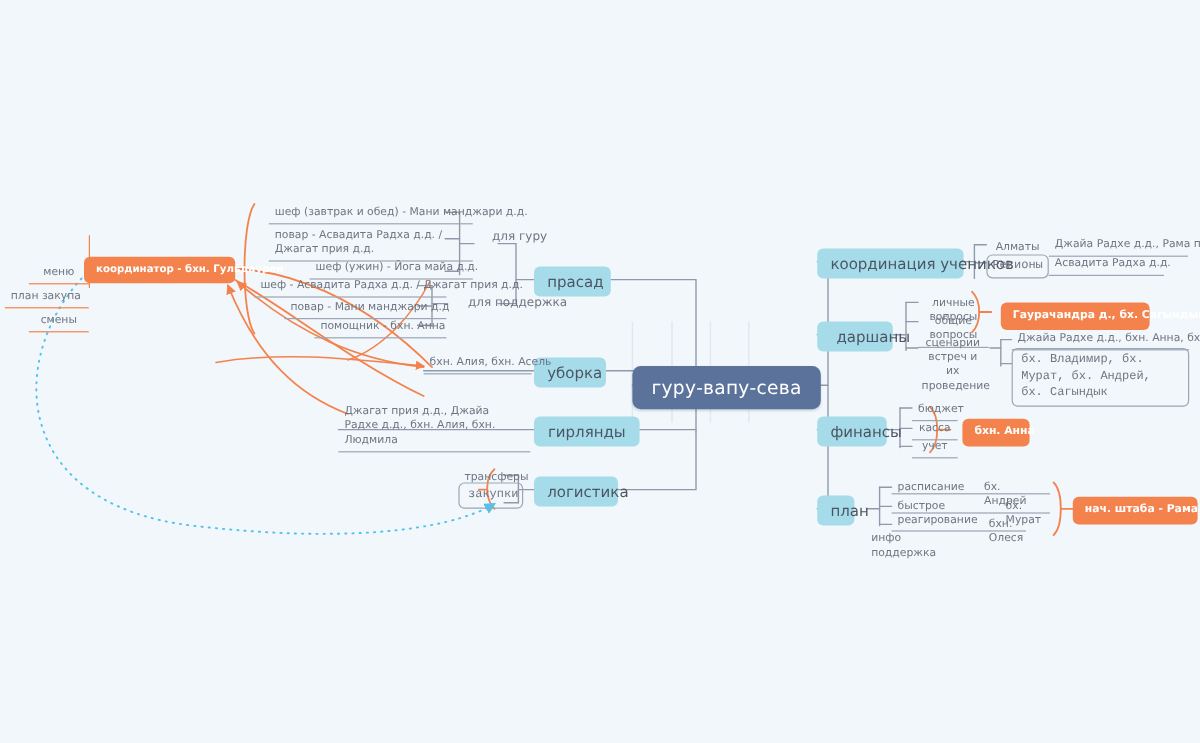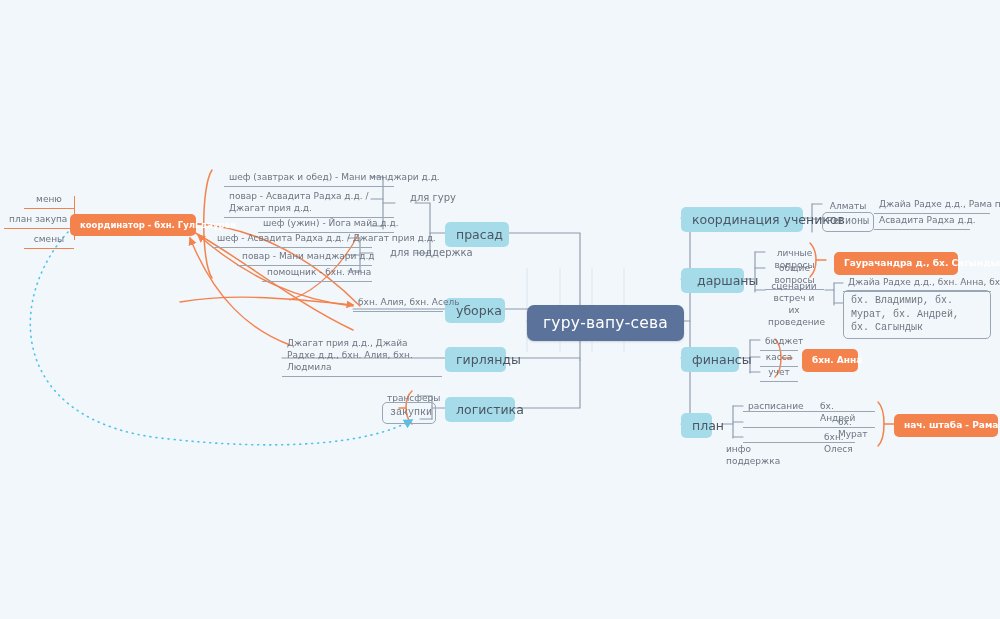--- a/index.html
+++ b/index.html
@@ -35,21 +35,21 @@
   }
 
   
   .leaf{
     font-size:9px;color:#6e7581;padding:2px 5px 3px 5px;
     border-bottom:1.2px solid #9aa6b4;line-height:1.35;
     white-space:normal;
   }
   .leaf.nowrap{white-space:nowrap;}
   .leaf.plain{border-bottom:none;}
-  .leaf.orangeline{border-bottom:1.2px solid #f4824c;}
+  .leaf.orangeline{border-bottom:1.2px solid #f4824c;margin-top:28px;}
   .leaf.c{text-align:center;}
   .leaf.r{text-align:right;}
 
   
   .boxed{
     font-size:10px;color:#6e7581;padding:3px 7px;line-height:1.35;
     border:1.1px solid #9aa6b4;border-radius:5px;background:transparent;
     white-space:normal;
     font-family:Liberation Mono, monospace;
   }
@@ -210,21 +210,21 @@
   <div class="node leaf twoline" style="left:224px;top:188px;width:170px;">повар - Асвадита Радха д.д. / Джагат прия д.д.</div>
   <div class="node leaf r nowrap" style="left:258px;top:215px;width:136px;">шеф (ужин) - Йога майа д.д.</div>
 
   <div class="node leaf nowrap" style="left:212px;top:230px;width:160px;">шеф - Асвадита Радха д.д. / Джагат прия д.д.</div>
   <div class="node leaf r nowrap" style="left:237px;top:248px;width:135px;">повар - Мани манджари д.д</div>
   <div class="node leaf r nowrap" style="left:262px;top:264px;width:110px;">помощник - бхн. Анна</div>
 
   <div class="node blue" style="left:445px;top:298px;width:60px;">уборка</div>
   <div class="node leaf r nowrap" style="left:353px;top:294px;width:90px;">бхн. Алия, бхн. Асель</div>
 
-  <div class="node blue" style="left:445px;top:347px;width:61px;">гирлянды</div>
+  <div class="node blue" style="left:445px;top:347px;width:88px;">гирлянды</div>
   <div class="node leaf twoline" style="left:282px;top:335px;width:160px;">Джагат прия д.д., Джайа Радхе д.д., бхн. Алия, бхн. Людмила</div>
 
   <div class="node blue" style="left:445px;top:397px;width:70px;">логистика</div>
   <div class="node leaf plain c" style="left:382px;top:390px;width:54px;">трансферы</div>
   <div class="node boxed c" style="left:382px;top:402px;width:54px;">закупки</div>
 
 
   <div class="node blue" style="left:681px;top:207px;width:122px;">координация учеников</div>
 
   <div class="node leaf plain c" style="left:822px;top:198px;width:52px;">Алматы</div>
@@ -251,20 +251,21 @@
   <div class="node leaf c" style="left:760px;top:364px;width:38px;">учет</div>
 
   <div class="node orange" style="left:802px;top:349px;width:56px;">бхн. Анна</div>
 
   <div class="node blue" style="left:681px;top:413px;width:31px;">план</div>
 
   <div class="node leaf plain" style="left:743px;top:398px;width:72px;">расписание</div>
   <div class="node leaf plain" style="left:815px;top:398px;width:60px;">бх. Андрей</div>
   <div style="position:absolute;left:743px;top:411px;width:132px;height:1.2px;background:#9aa6b4;"></div>
 
+  <div class="node leaf plain" style="left:743px;top:414px;width:90px;">быстрое реагирование</div>
   <div class="node leaf plain" style="left:833px;top:414px;width:44px;">бх. Мурат</div>
   <div style="position:absolute;left:743px;top:427px;width:132px;height:1.2px;background:#9aa6b4;"></div>
 
   <div class="node leaf plain" style="left:721px;top:429px;width:76px;margin-top:12px;">инфо поддержка</div>
   <div class="node leaf plain" style="left:819px;top:429px;width:50px;">бхн. Олеся</div>
   <div style="position:absolute;left:743px;top:442px;width:112px;height:1.2px;background:#9aa6b4;"></div>
 
   <div class="node orange" style="left:894px;top:414px;width:104px;">нач. штаба - Рама прия д.</div>
 
 </div>

